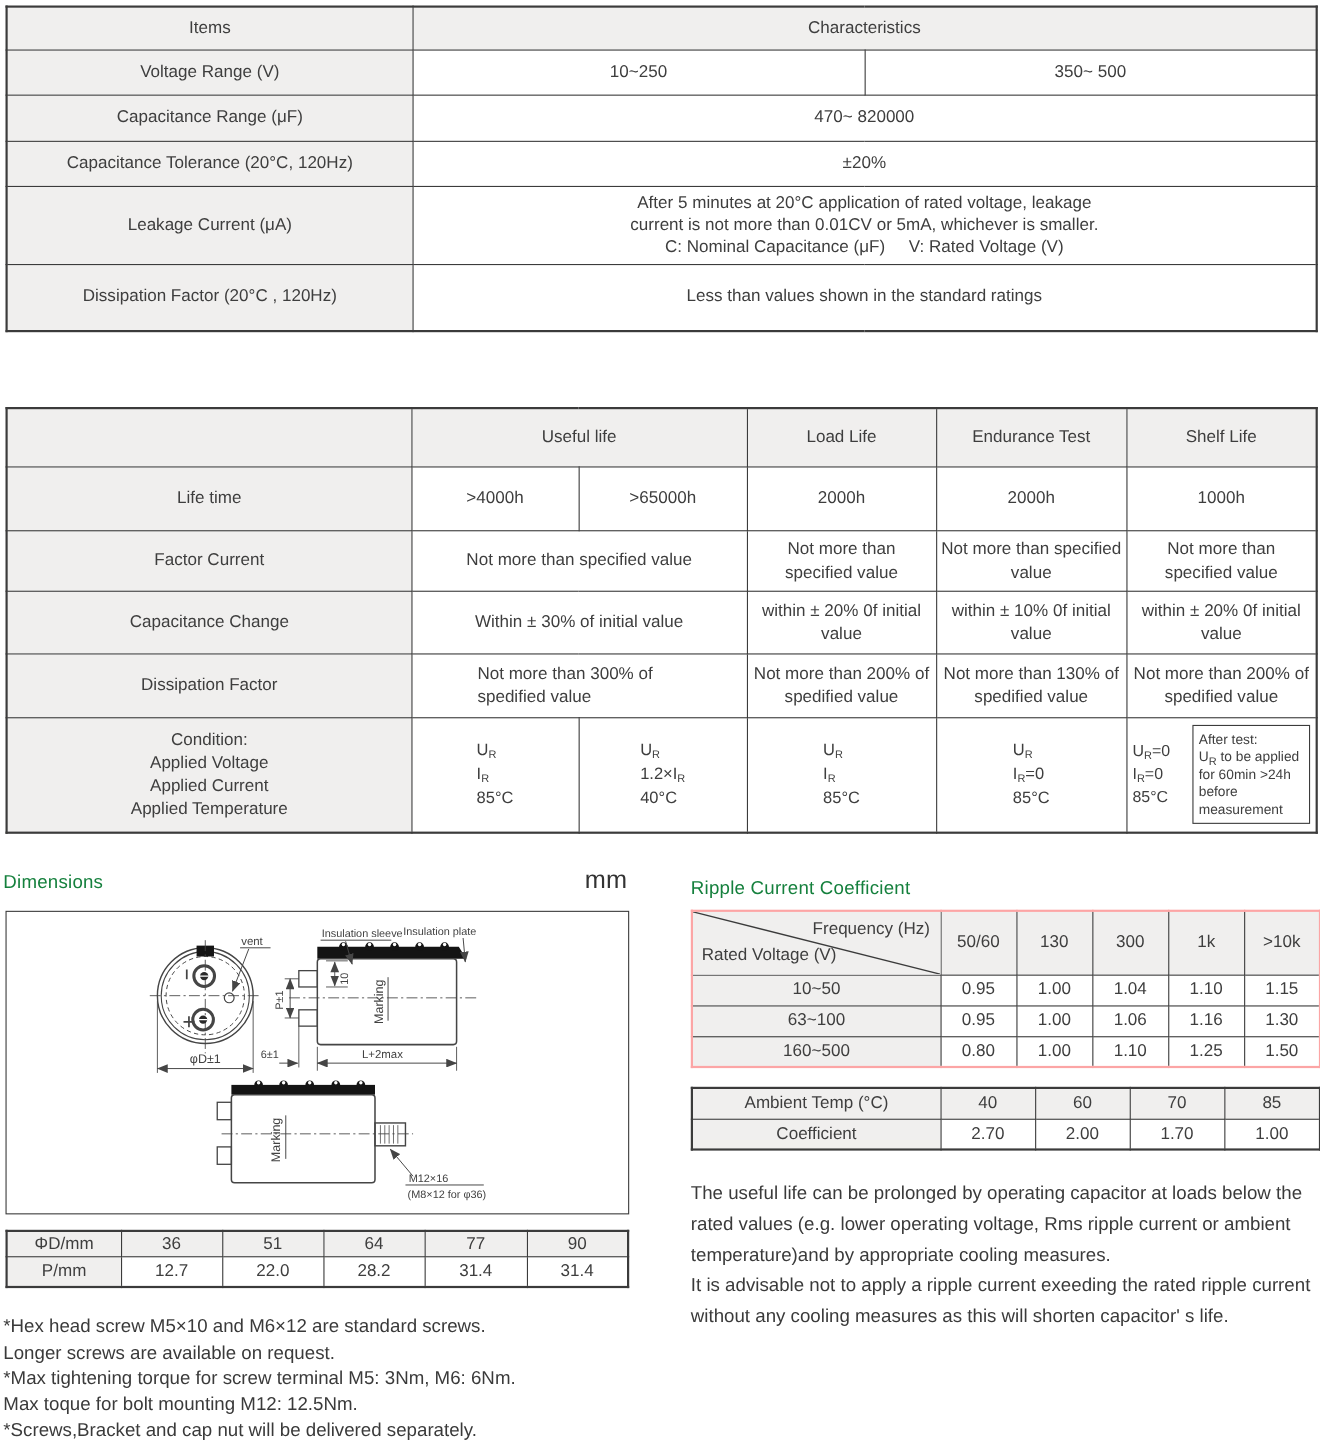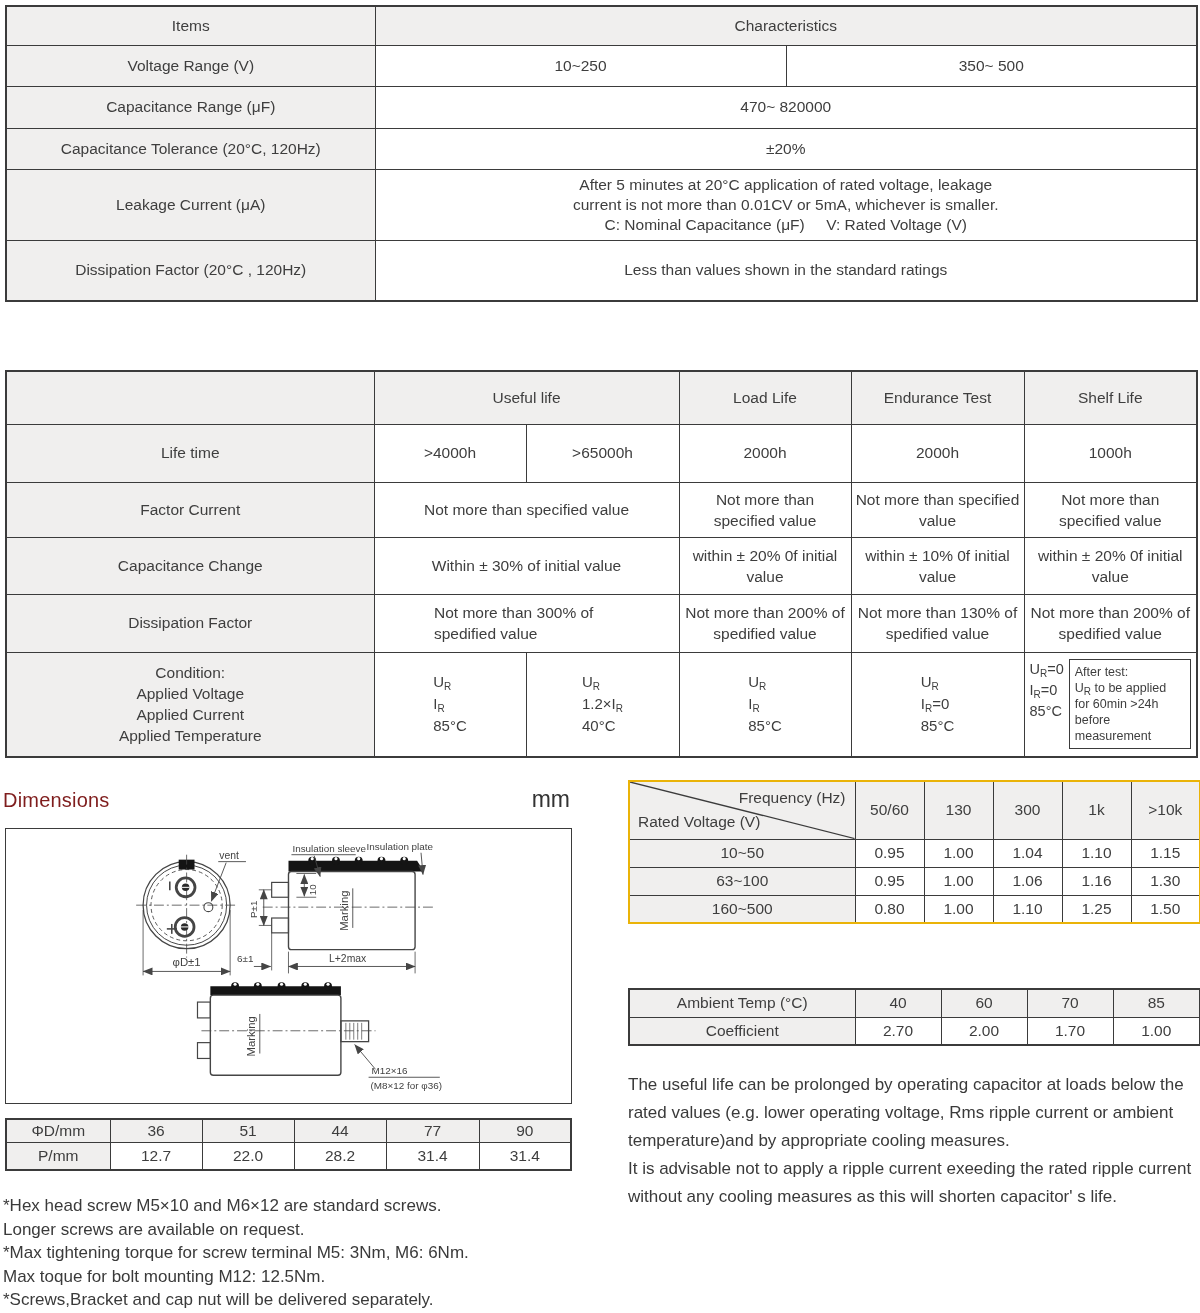--- a/index.html
+++ b/index.html
@@ -12,40 +12,40 @@
   .abs{position:absolute;}
   
   .t1{left:5px;top:5px;width:1191px;border:2px solid #3b3b3b;}
   
   .t2{left:5px;top:370px;width:1191px;border:2px solid #3b3b3b;}
   .mlcell{line-height:21px;}
   .lk{line-height:20px;}
   .cond{display:inline-block;text-align:left;font-size:15px;line-height:22px;}
   .condlabel{line-height:21px;}
   .dfu{display:inline-block;max-width:185px;text-align:left;line-height:21px;}
-  .shelfwrap{display:flex;align-items:flex-start;justify-content:flex-start;gap:5px;padding:2px 1px;}
+  .shelfwrap{display:flex;align-items:center;justify-content:flex-start;gap:20px;padding:2px 1px;}
   .shelfwrap .cond{font-size:14.5px;line-height:21px;flex:0 0 auto;}
   .notebox{border:1.5px solid #3b3b3b;text-align:left;font-size:12.5px;line-height:16px;
            padding:4px 5px;flex:1 1 auto;}
   sub{font-size:10px;vertical-align:-3px;line-height:0;}
   
-  .sec-title{font-size:20px;color:#7f1d1d;letter-spacing:0.2px;}
+  .sec-title{font-size:17px;color:#15803d;letter-spacing:0.2px;}
   .lefthead{left:3px;top:786px;width:567px;display:flex;justify-content:space-between;align-items:baseline;}
   .unit{font-size:23px;color:#333;}
   .righthead{left:628px;top:798px;}
   
   .drawbox{left:5px;top:828px;width:565px;height:274px;border:1.5px solid #3b3b3b;}
   .drawbox svg{display:block;}
   svg text{fill:#424242;stroke:none;font-family:"Liberation Sans","DejaVu Sans",sans-serif;}
   
   .dimt{left:5px;top:1118px;width:565px;border:2px solid #3b3b3b;}
   .dimt td{font-size:15.5px;}
   .notes{left:3px;top:1194px;width:596px;font-size:17px;line-height:23.5px;color:#3a3a3a;}
   
-  .rip{left:628px;top:780px;width:571px;border:2px solid #eab308;}
+  .rip{left:628px;top:827px;width:571px;border:2px solid #fca5a5;}
   .amb{left:628px;top:988px;width:571px;border:2px solid #3b3b3b;}
   .diag{position:relative;padding:0;}
   .diag svg{position:absolute;left:0;top:0;width:100%;height:100%;}
   .diag-top{position:absolute;top:7px;right:9px;font-size:15.5px;}
   .diag-bot{position:absolute;bottom:8px;left:8px;font-size:15.5px;}
   .paras{left:628px;top:1071px;width:578px;font-size:17px;line-height:28px;color:#3a3a3a;}
 </style>
 </head>
 <body>
 
@@ -310,21 +310,21 @@
         <col style="width:92px">
         <col style="width:92px">
         <col style="width:93px">
         <col style="width:92px">
       </colgroup>
     <tbody>
         <tr style="height:17px">
       <td class="hd">ΦD/mm</td>
       <td class="hd">36</td>
       <td class="hd">51</td>
-      <td class="hd">44</td>
+      <td class="hd">64</td>
       <td class="hd">77</td>
       <td class="hd">90</td>
     </tr>
     <tr style="height:27px">
       <td class="hd">P/mm</td>
       <td>12.7</td>
       <td>22.0</td>
       <td>28.2</td>
       <td>31.4</td>
       <td>31.4</td>

